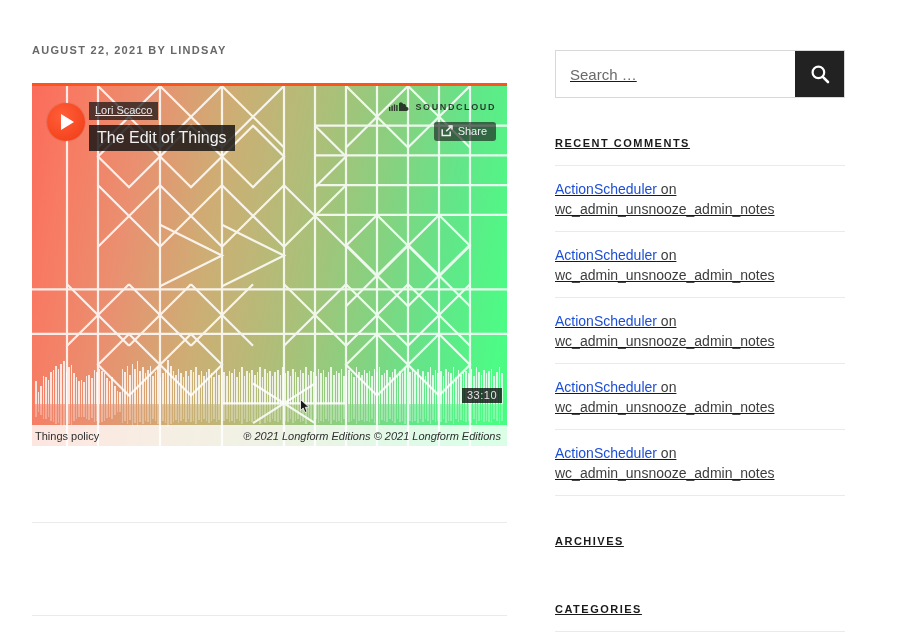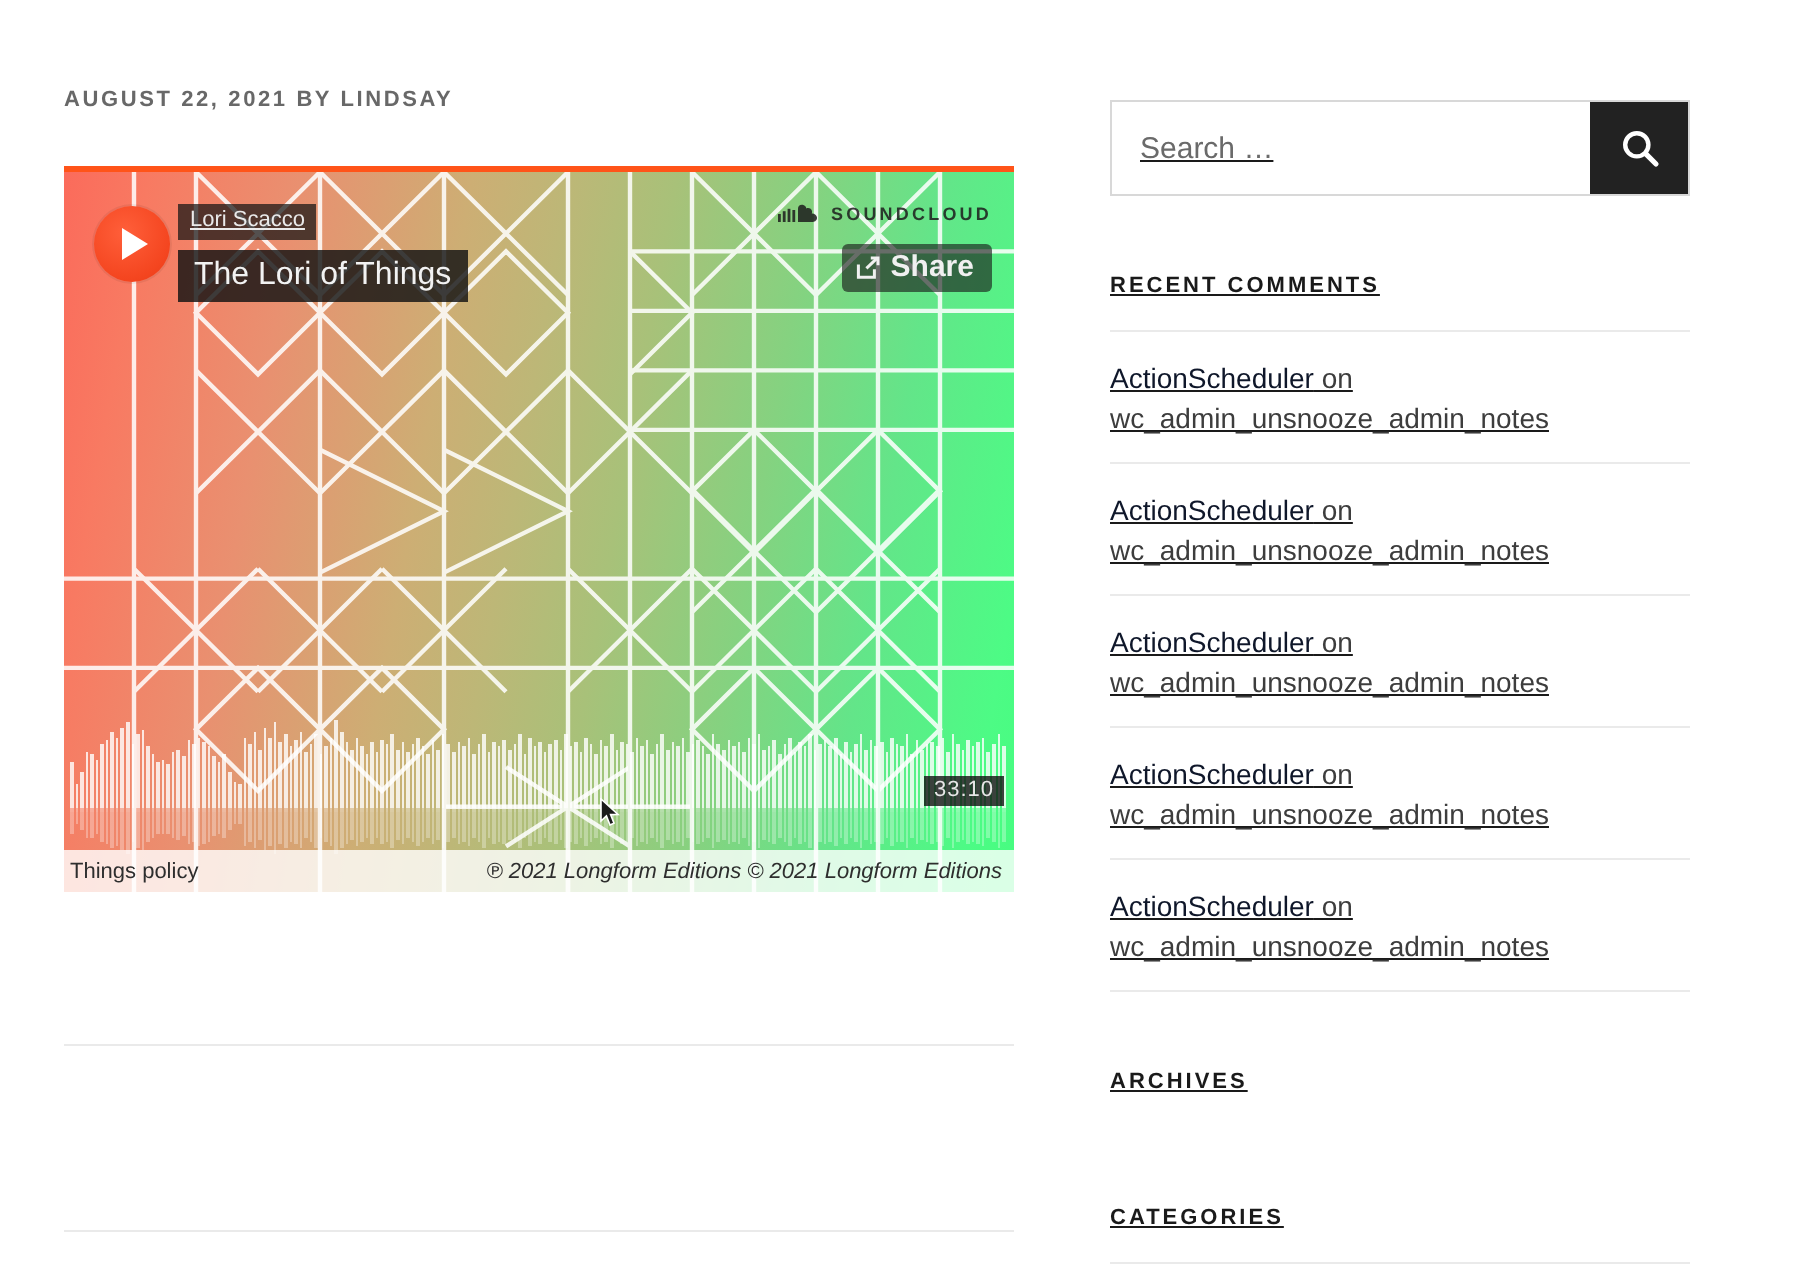--- a/index.html
+++ b/index.html
@@ -98,21 +98,21 @@
   .sc-cloud { display:block; }
 
   .sc-share {
     position: absolute; right: 11px; top: 36px;
     display: flex; align-items: center; gap: 5px;
     background: rgba(22,22,22,.62);
     padding: 3px 9px 4px 7px;
     border-radius: 3px;
     cursor: pointer;
   }
-  .sc-share-label { color: #f0f0f0; font-size: 15px; font-weight: bold; }
+  .sc-share-label { color: #f0f0f0; font-size: 11px; font-weight: normal; }
 
   
   .sc-wave {
     position: absolute; left: 0; right: 0; bottom: 21px; height: 65px;
     display: flex; align-items: flex-start; gap: 1px; padding: 0 3px;
   }
   .wbar { flex: 1 1 auto; display: flex; flex-direction: column; }
   .wbar .up { background: rgba(255,255,255,.80); }
   .wbar .mid { height: 2px; background: rgba(255,255,255,.35); }
   .wbar .dn { background: rgba(255,255,255,.30); }
@@ -194,21 +194,21 @@
     font-size: 11px; font-weight: bold; letter-spacing: 1.5px;
     text-transform: uppercase; color: #1a1a1a; margin: 0 0 16px 0;
   }
   .comment-list { list-style: none; margin: 0; padding: 0; }
   .comment-item {
     border-top: 1px solid #eaeaea;
     padding: 13px 0 12px 0;
     font-size: 14px; line-height: 20px; color: #3d3d3d;
   }
   .comment-item:last-child { border-bottom: 1px solid #eaeaea; }
-  .comment-author { color: #0f172a; }
+  .comment-author { color: #1d4ed8; }
   .comment-on { color: #3d3d3d; }
   .comment-link { color: #3d3d3d; text-decoration: none; cursor: pointer; }
 
   .archives-widget { margin-top: 39px; }
   .archives-widget .widget-title { margin-bottom: 0; }
 
   .categories-widget { margin-top: 56px; }
   .cat-list { list-style: none; margin: 0; padding: 0; }
   .cat-item {
     border-top: 1px solid #eaeaea;
@@ -270,21 +270,21 @@
 
             <path d="M252 290 L252 363 M221 300 L283 340 M283 300 L221 340 M190 320 H314"></path>
           </g>
         </svg>
       </div>
 
       <div class="sc-playbtn"></div>
 
       <div class="sc-titles">
         <div class="sc-artist">Lori Scacco</div><br>
-        <div class="sc-track">The Lori of Things</div>
+        <div class="sc-track">The Edit of Things</div>
       </div>
 
       <div class="sc-brand">
         <svg class="sc-cloud" width="22" height="10" viewBox="0 0 22 10">
           <rect x="0" y="5" width="1.4" height="4" fill="#1d1d1d"></rect>
           <rect x="2.4" y="3.6" width="1.4" height="5.4" fill="#1d1d1d"></rect>
           <rect x="4.8" y="2.4" width="1.4" height="6.6" fill="#1d1d1d"></rect>
           <rect x="7.2" y="3" width="1.4" height="6" fill="#1d1d1d"></rect>
           <path d="M10 9 V2.2 C10 1 11 0.2 12.3 0.4 C13.3 0.5 14 1.3 14.2 2.2
                    C14.8 1.8 15.7 1.9 16.3 2.4 C17 3 17.2 4 16.9 4.8

